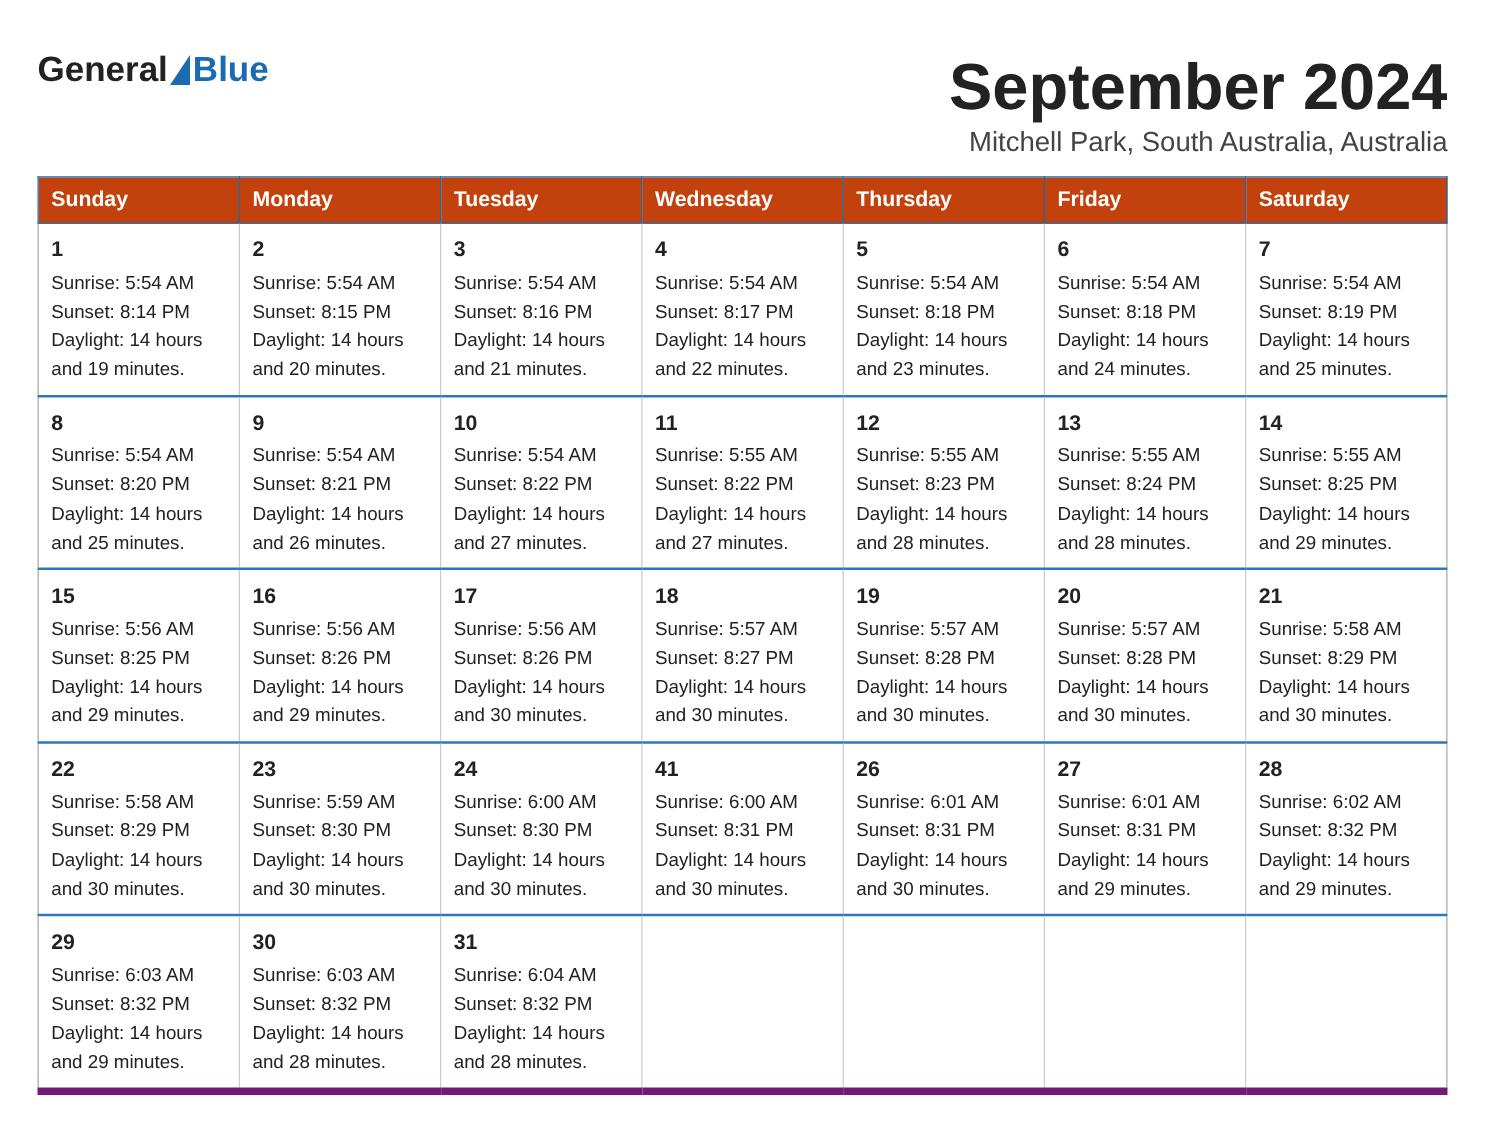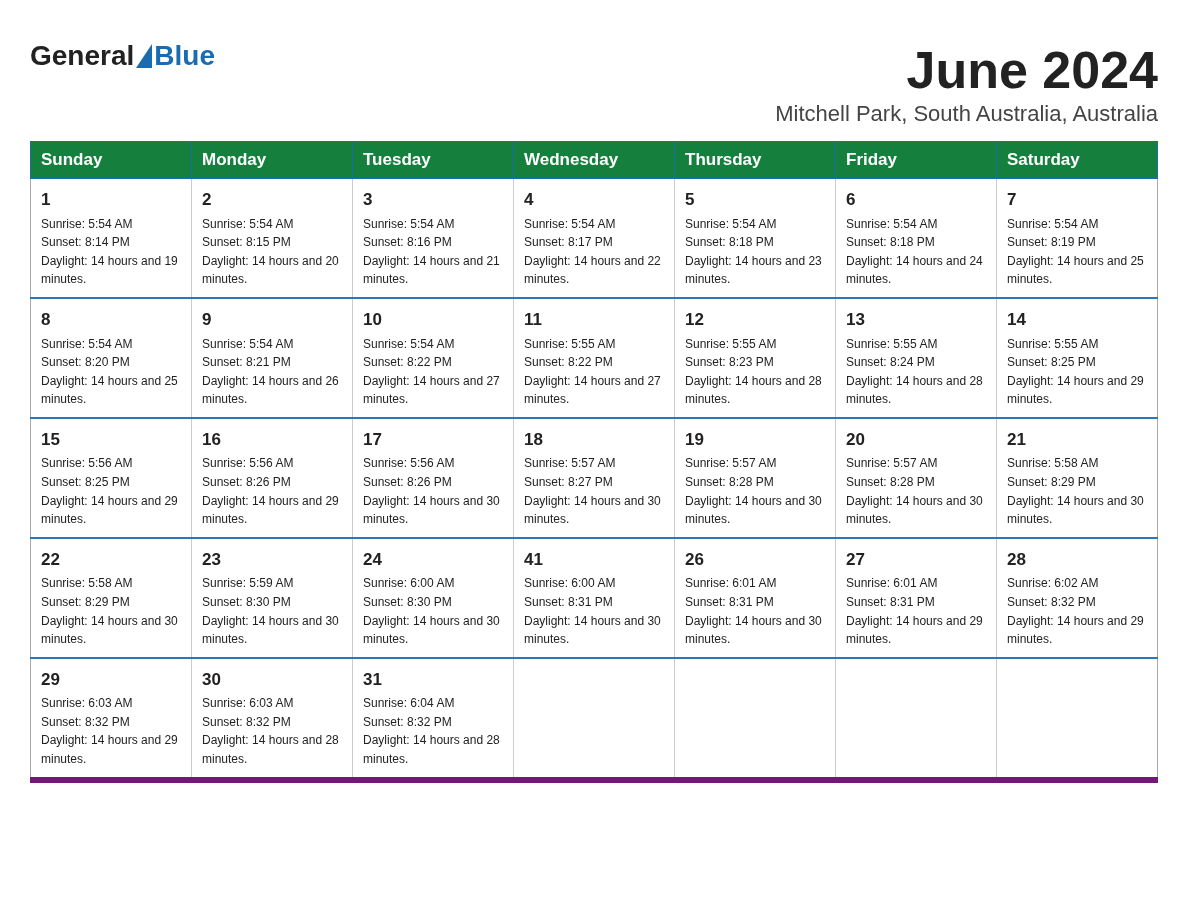--- a/index.html
+++ b/index.html
@@ -55,21 +55,21 @@
       font-size: 22px;
       color: #444;
       margin-top: 2px;
     }
     .calendar-table {
       width: 100%;
       border-collapse: collapse;
       border: 1px solid #aaa;
     }
     .calendar-table th {
-      background: #15803d;
+      background: #c2410c;
       color: #fff;
       font-size: 17px;
       font-weight: bold;
       padding: 8px 10px;
       text-align: left;
       border: 1px solid #1a6baf;
     }
     .calendar-table td {
       vertical-align: top;
       padding: 8px 10px;
@@ -81,21 +81,21 @@
     }
     .day-number {
       font-size: 17px;
       font-weight: bold;
       color: #222;
       display: block;
       margin-bottom: 2px;
     }
     .day-info {
       color: #222;
-      font-size: 12px;
+      font-size: 15px;
       line-height: 1.55;
     }
     .empty-cell {
       background: #fff;
     }
     tr td:first-child { border-left: 1px solid #aaa; }
     tr td:last-child { border-right: 1px solid #aaa; }
     tbody tr:last-child td { border-bottom: 6px solid #701a75; }
     .row-border-top td {
       border-top: 2px solid #2878c0;
@@ -106,21 +106,21 @@
 
 <div class="header-area">
   <div class="logo-area">
     <div class="logo-text">
       <span class="logo-general">General</span>
       <span class="logo-triangle"></span>
       <span class="logo-blue">Blue</span>
     </div>
   </div>
   <div class="title-area">
-    <div class="month-title">June 2024</div>
+    <div class="month-title">September 2024</div>
     <div class="location-title">Mitchell Park, South Australia, Australia</div>
   </div>
 </div>
 
 <table class="calendar-table">
   <thead>
     <tr>
       <th>Sunday</th>
       <th>Monday</th>
       <th>Tuesday</th>

